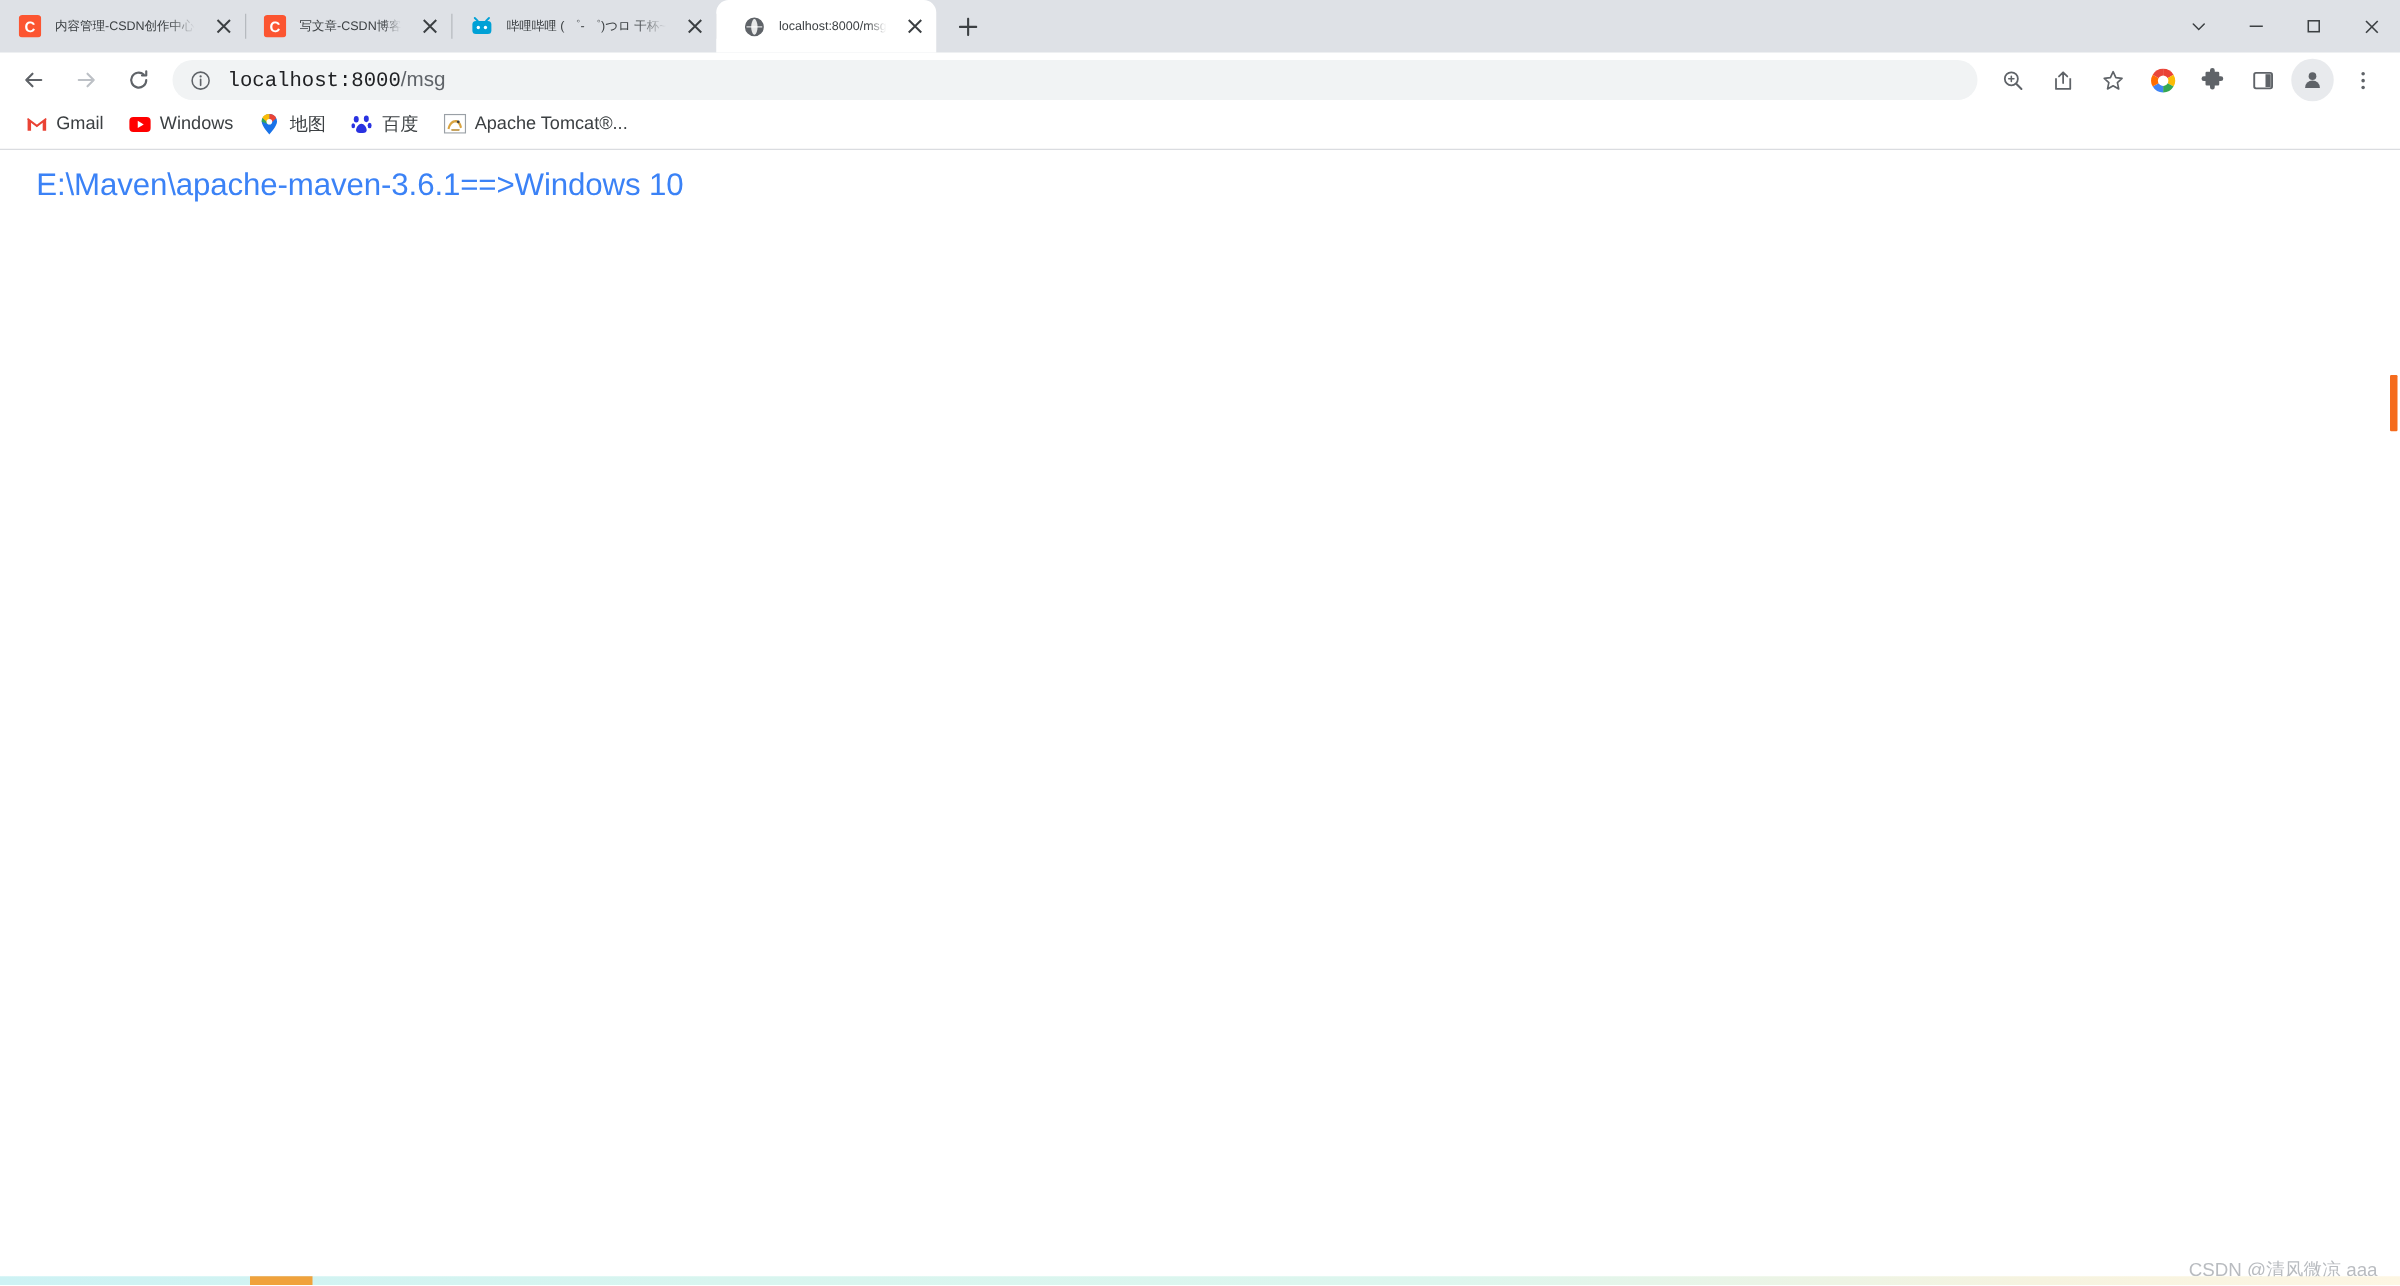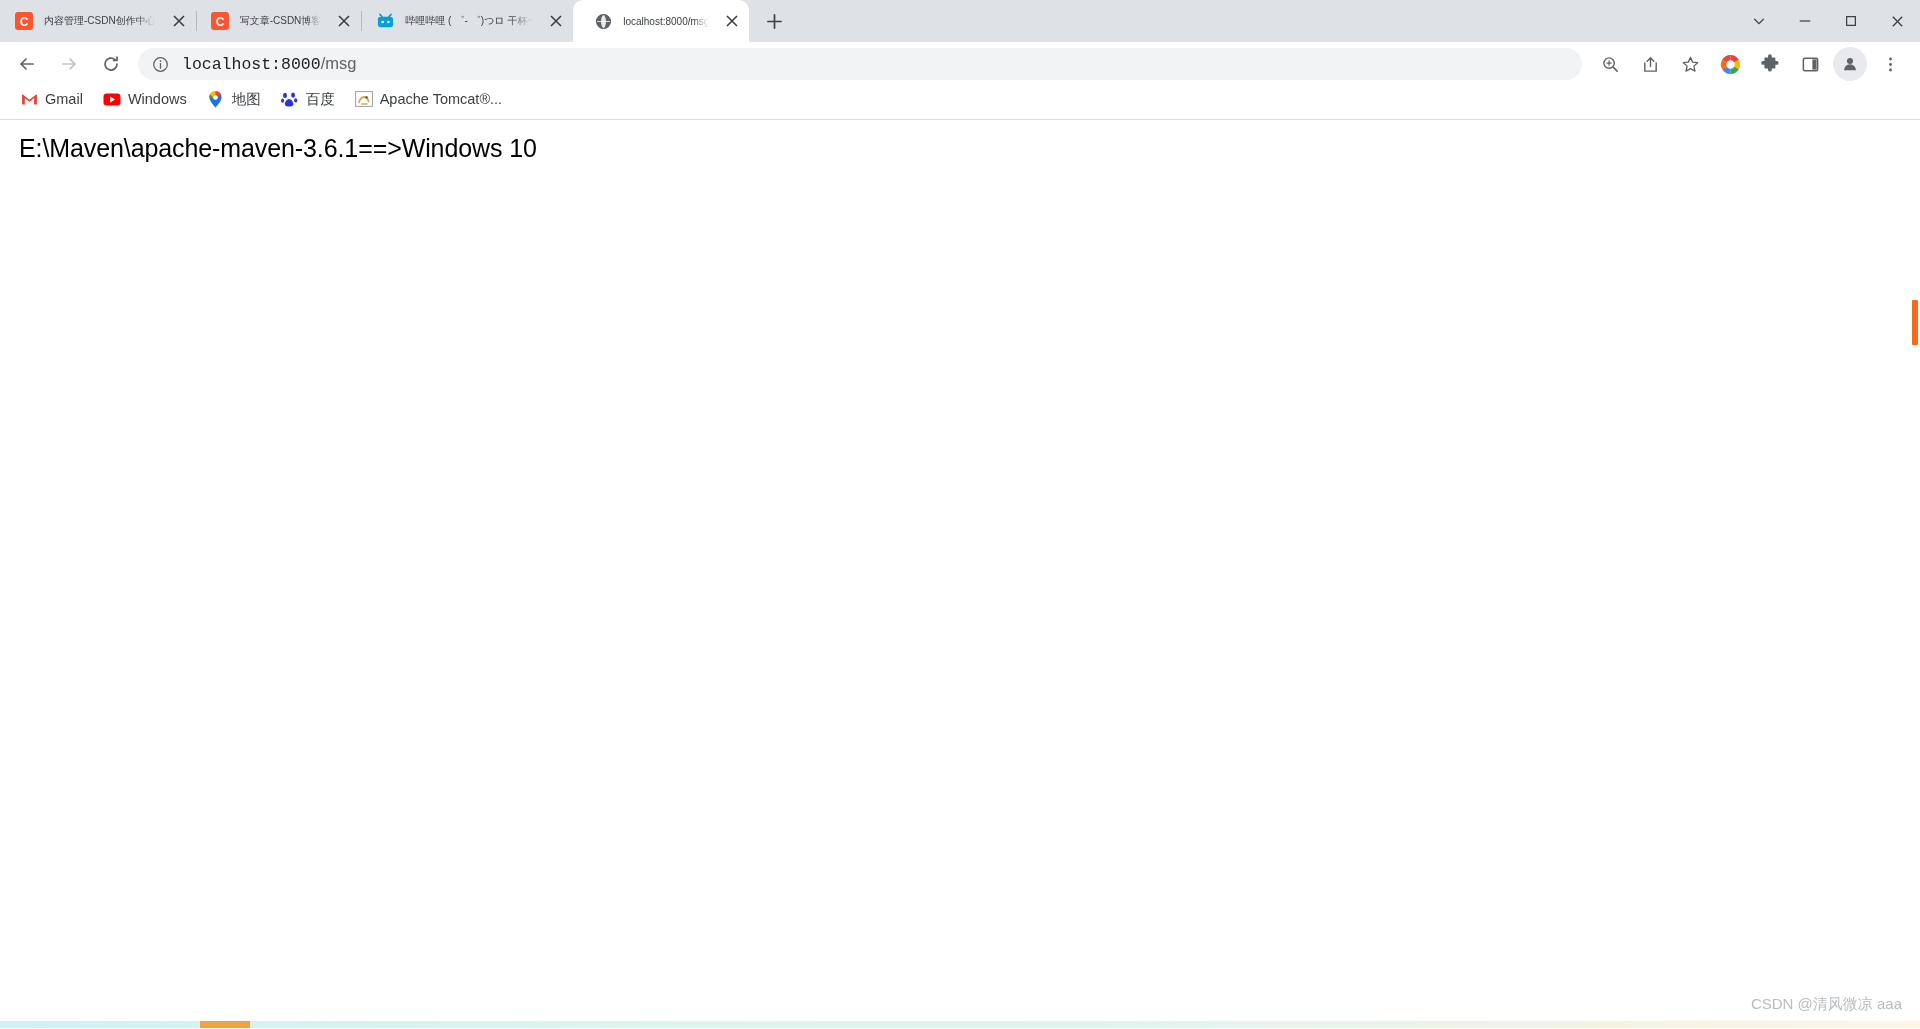--- a/index.html
+++ b/index.html
@@ -163,22 +163,22 @@
 
   
   .viewport {
     position: relative;
     height: calc(1029px - 42px - 44px - 35px);
     background: #ffffff;
     overflow: hidden;
   }
   .page-text {
     font-size: 25px;
-    color: #000000;
-    padding: 14px 0 0 19px;
+    color: #3b82f6;
+    padding: 14px 0 0 29px;
     white-space: nowrap;
     letter-spacing: -0.1px;
   }
 
   
   .scroll-track {
     position: absolute;
     top: 0; right: 0;
     width: 15px; height: 100%;
     background: transparent;
@@ -190,21 +190,21 @@
     width: 6px;
     height: 45px;
     background: #f56b1d;
     border-radius: 1px;
   }
 
   
   .watermark {
     position: absolute;
     right: 18px;
-    bottom: 14px;
+    bottom: 2px;
     font-size: 15px;
     color: #b9bcc0;
     white-space: nowrap;
   }
 
   
   .bottom-strip {
     position: absolute;
     left: 0; bottom: 0;
     width: 100%;

